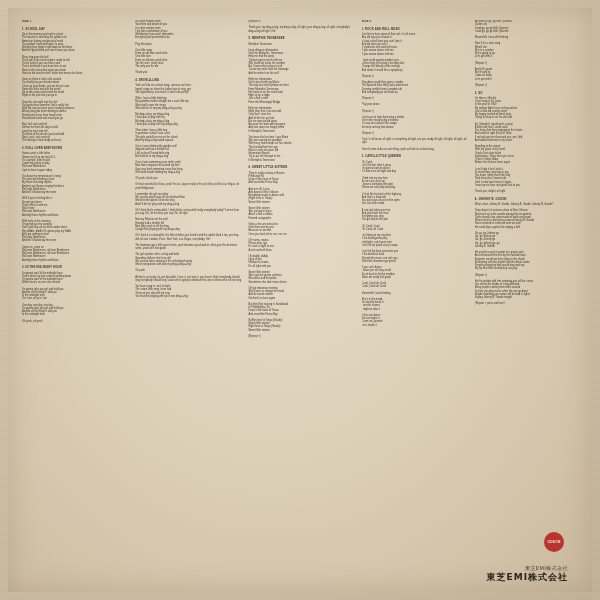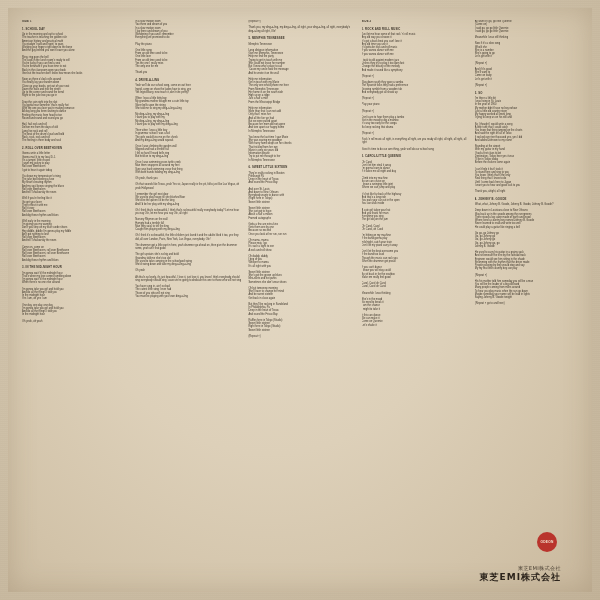--- a/index.html
+++ b/index.html
@@ -54,21 +54,21 @@
     letter-spacing:0.15px;
   }
   .block{
     margin:0 0 3px 0;
     white-space:pre-line;
   }
 
   
   #footer{
     position:absolute;
-    left:0;right:11px;bottom:6px;
+    left:0;right:4px;bottom:6px;
     height:26px;
   }
   #jp-text{
     position:absolute;
     right:20px;bottom:14px;
     font-size:5.2px;
     color:#4a4034;
     letter-spacing:0.3px;
     font-family:"DejaVu Sans", sans-serif;
   }

